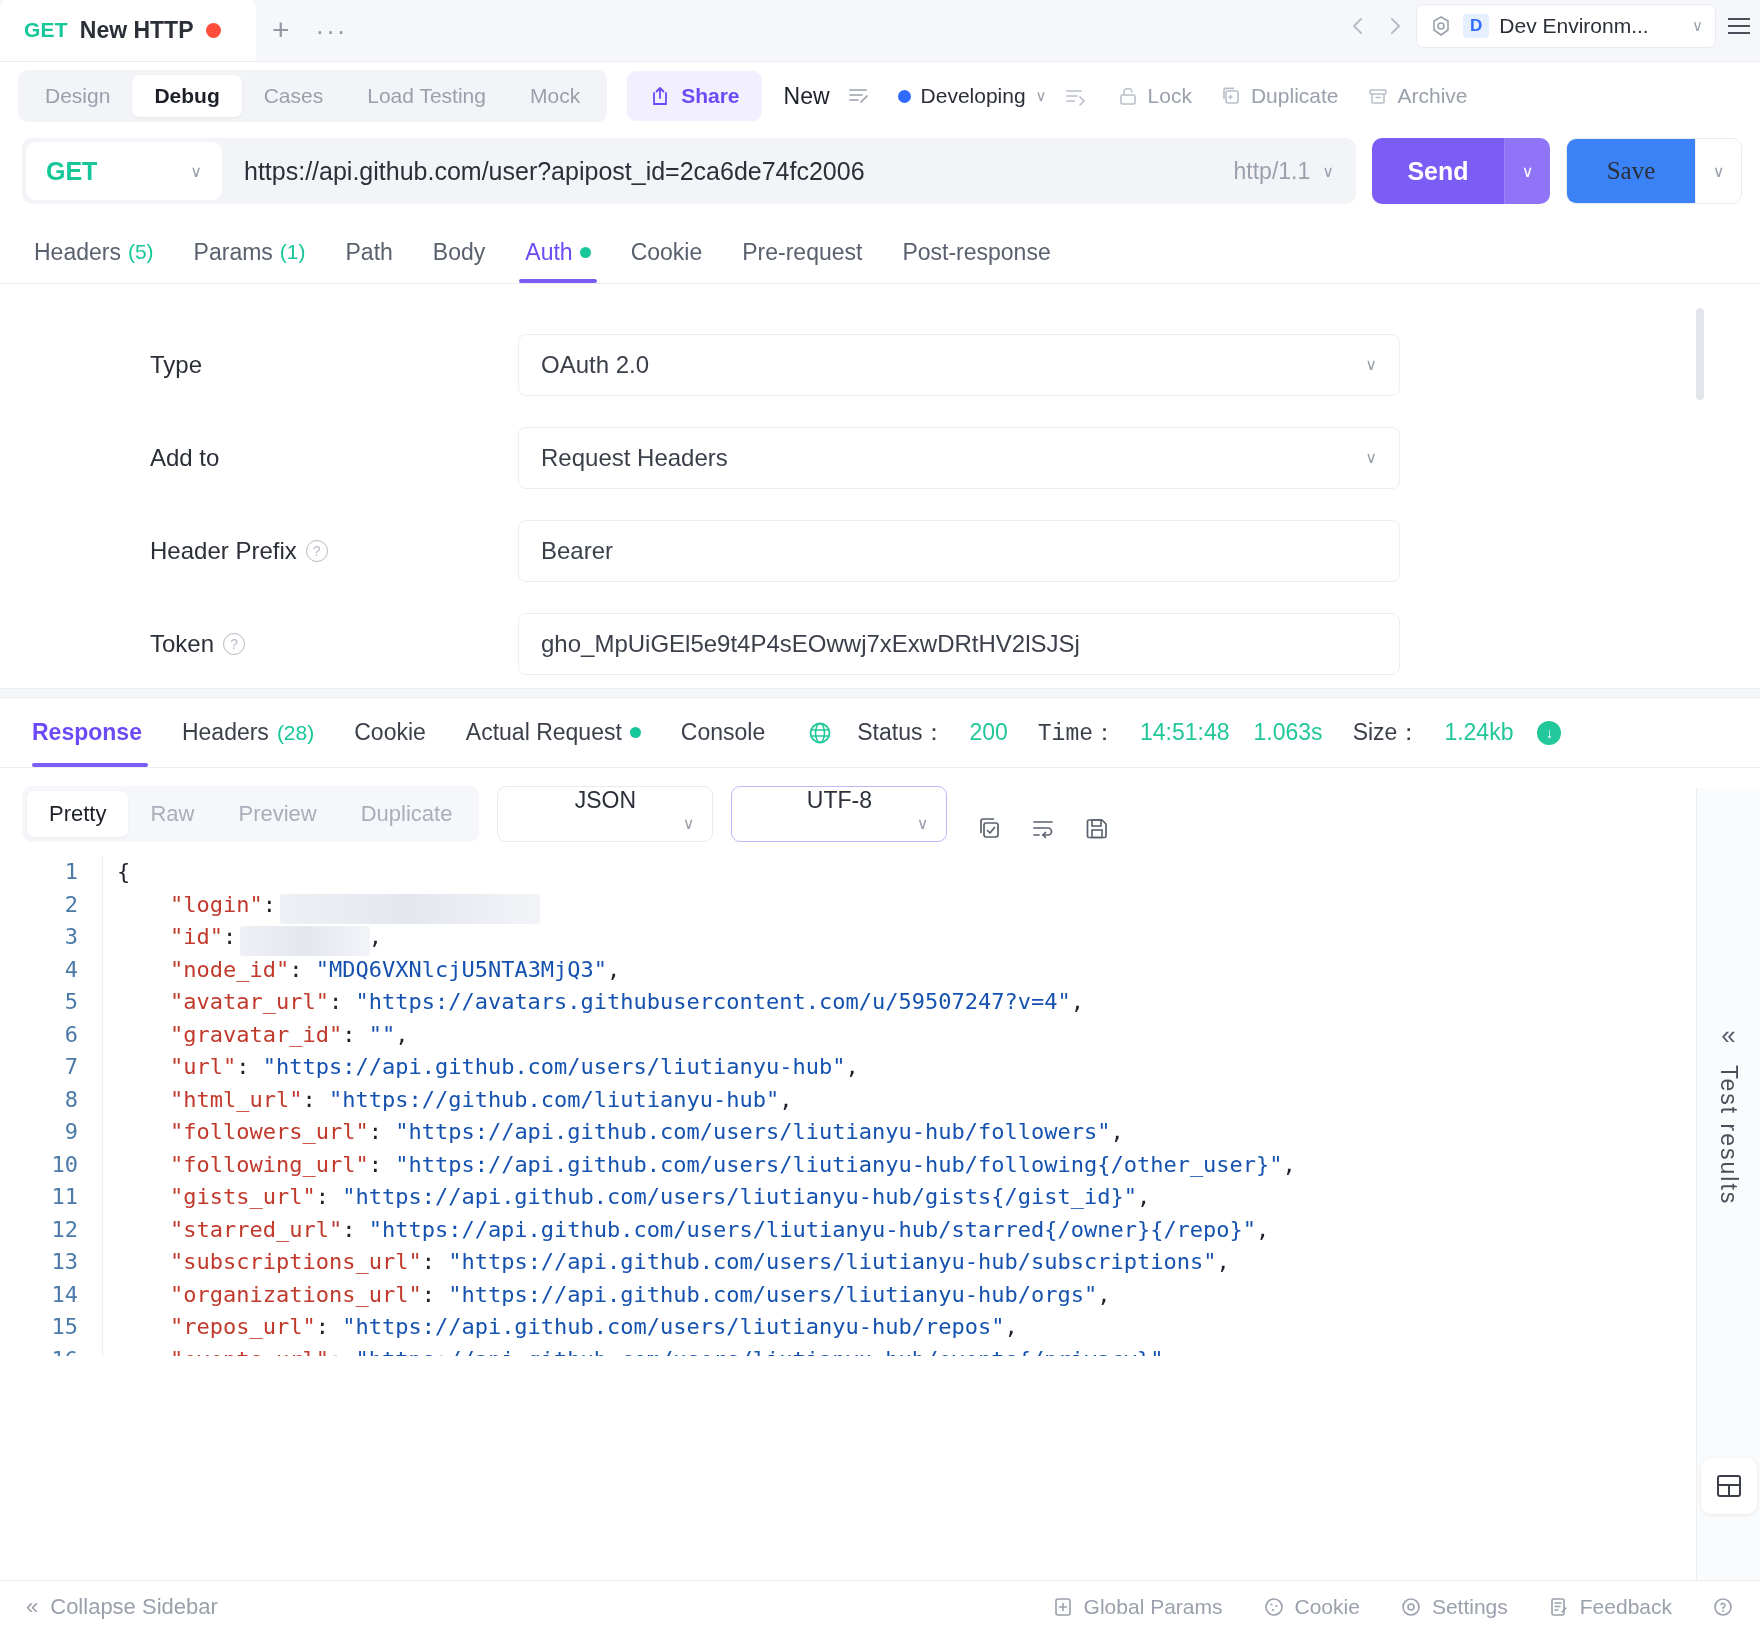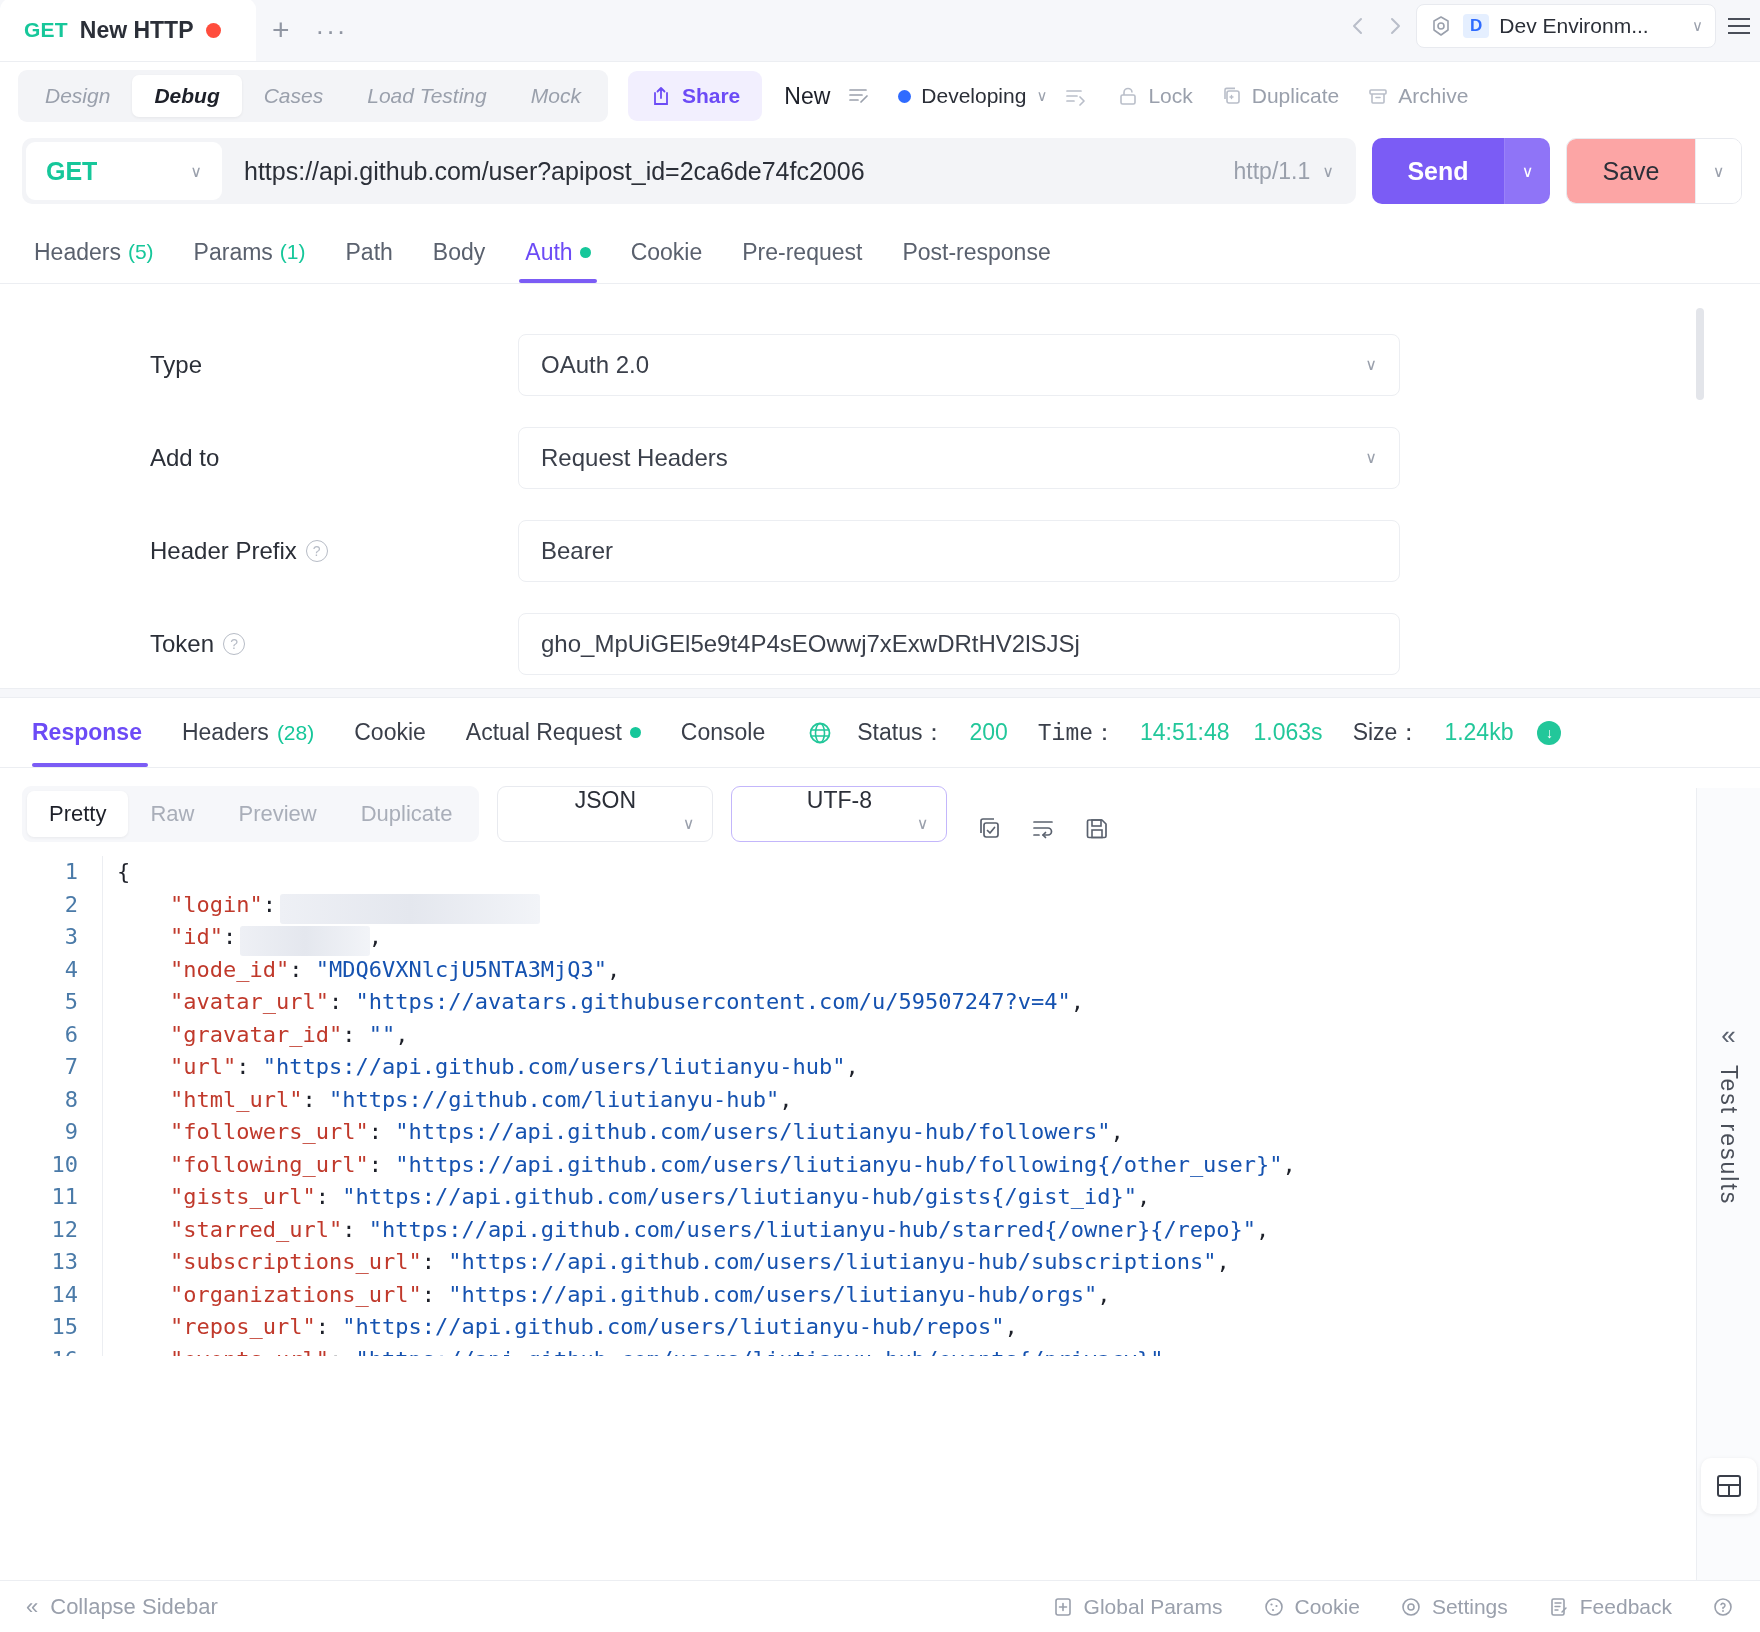--- a/index.html
+++ b/index.html
@@ -61,21 +61,21 @@
   .hamburger { width: 30px; display:flex; flex-direction:column; gap:5px; padding-left:8px; }
   .hamburger span { height:2px; background:#4a4f59; display:block; }
 
   
   .modebar {
     height: 68px; display: flex; align-items: center;
     padding: 0 18px; gap: 2px; background: #fff;
   }
   .seg {
     display: flex; align-items: center; background: #f3f4f7; border-radius: 9px;
-    padding: 5px; height: 52px; font-style: italic;
+    padding: 5px; height: 52px;
   }
   .seg .item {
     padding: 0 22px; height: 42px; display: flex; align-items: center;
     font-size: 21px; color: #9aa0ac; border-radius: 7px;
   }
   .seg .item.active { background: #ffffff; color: #1d2029; font-weight: bold;
                       box-shadow: 0 1px 3px rgba(0,0,0,.06); }
   .share-btn {
     display:flex; align-items:center; gap:10px; margin-left: 18px;
     background: #f2effe; color: #6c4bf6; border-radius: 9px;
@@ -102,21 +102,21 @@
                font-family: "Liberation Sans", sans-serif; }
   .proto { display:flex; align-items:center; gap:12px; color:#9aa0ac; font-size:23px; padding-right: 22px; }
   .send-group { display:flex; border-radius:10px; overflow:hidden; height:66px; }
   .send-btn { background:#7b5cf5; color:#fff; font-size:25px; font-weight:600;
               display:flex; align-items:center; justify-content:center; width:132px; }
   .send-caret { background:#8f74f7; color:#fff; width:46px; display:flex;
                 align-items:center; justify-content:center; font-size:16px;
                 border-left: 1px solid #9a82f8; }
   .save-group { display:flex; border:1px solid #e8eaef; border-radius:10px; overflow:hidden; height:66px; }
   .save-btn { width:128px; display:flex; align-items:center; justify-content:center;
-              font-size:25px; color:#2b2f38; background:#fca5a5; }
+              font-size:25px; color:#2b2f38; background:#3b82f6;font-family:Liberation Serif, serif; }
   .save-caret { width:46px; display:flex; align-items:center; justify-content:center;
                 font-size:16px; color:#9aa0ac; border-left:1px solid #eceef2; background:#fff; }
 
   
   .reqtabs { display:flex; align-items:flex-end; gap:0; padding: 0 22px;
              border-bottom: 1px solid #eceef2; height: 64px; }
   .reqtab { display:flex; align-items:center; gap:7px; padding: 0 20px; height:62px;
             font-size:23px; color:#5a616e; position:relative; }
   .reqtab:first-child { padding-left: 12px; }
   .reqtab .cnt { color:#16c79a; font-size:21px; }

